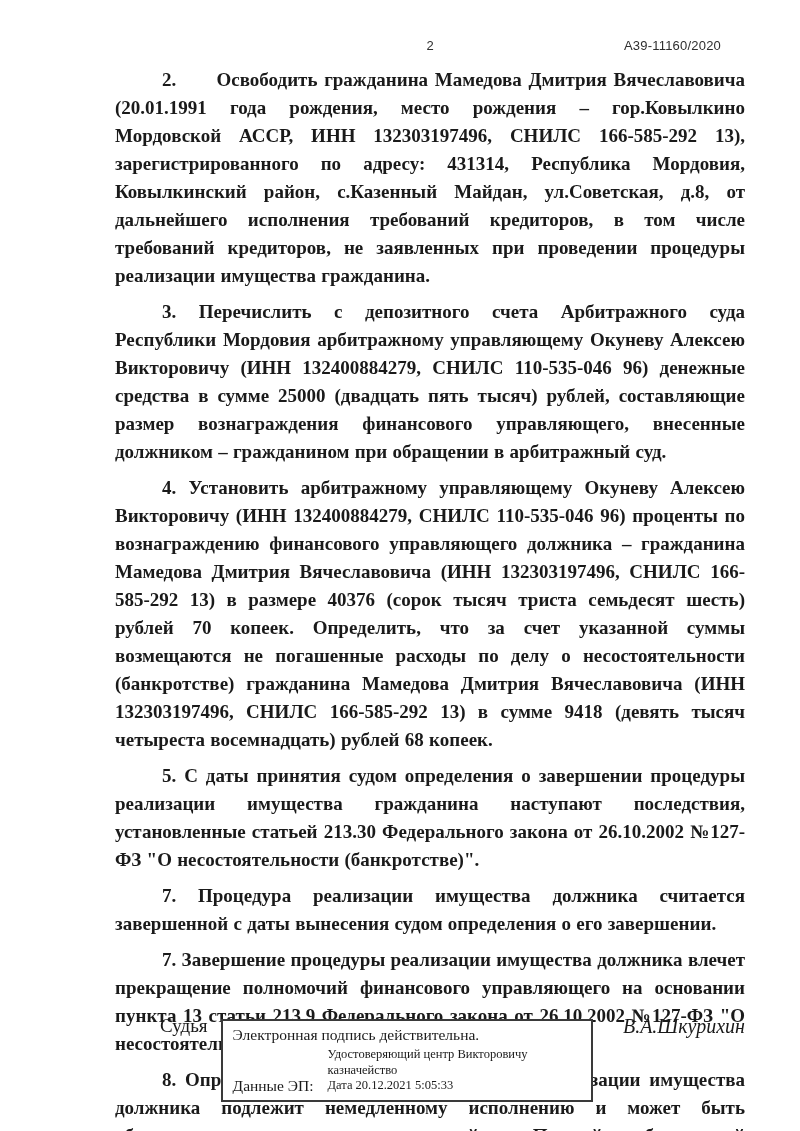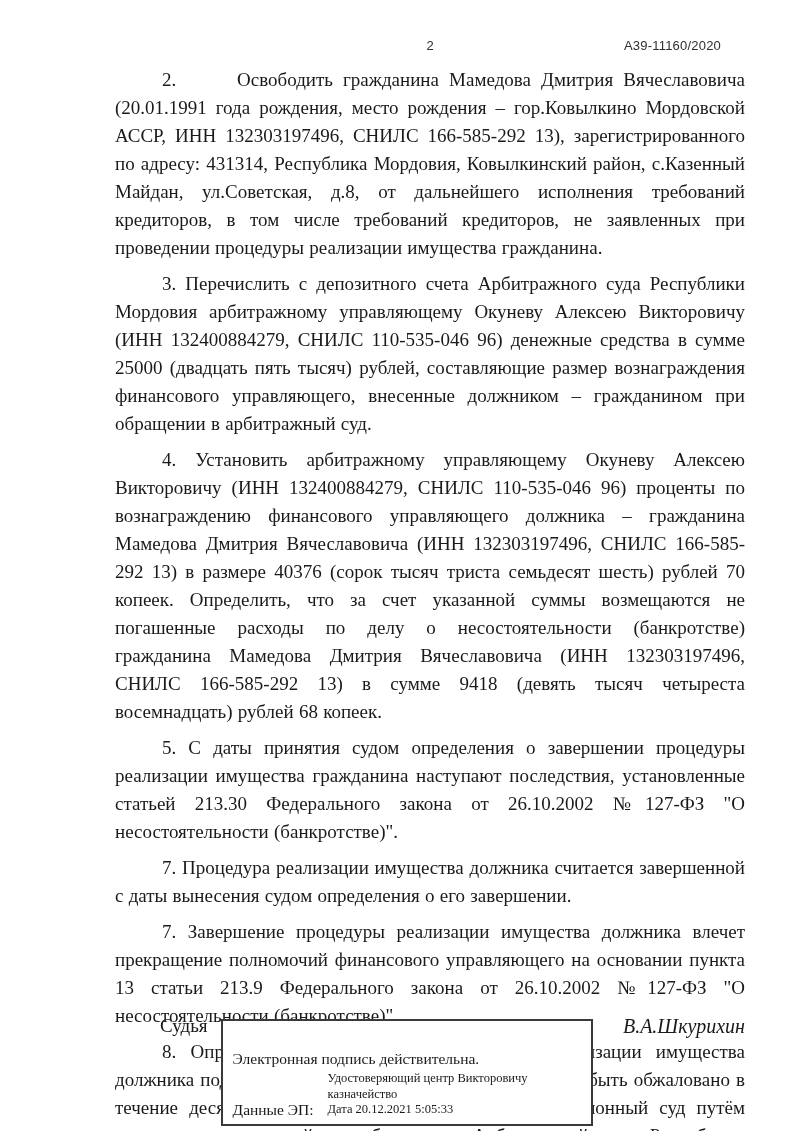--- a/index.html
+++ b/index.html
@@ -47,20 +47,21 @@
     left: 115px;
     width: 630px;
   }
   .doc-body p {
     margin: 0 0 8px 0;
     font-size: 19px;
     line-height: 28px;
     text-align: justify;
     text-indent: 47px;
     word-spacing: 0.5px;
+    font-weight: bold;
   }
   
   .signature-block {
     position: absolute;
     top: 1014px;
     left: 115px;
     width: 630px;
     display: flex;
     align-items: flex-start;
   }
@@ -75,21 +76,20 @@
     margin-top: 5px;
     width: 348px;
     border: 2px solid #3a3a3a;
     padding: 4px 10px 6px 10px;
     background: #ffffff;
   }
   .stamp-validity {
     font-size: 15.5px;
     line-height: 19px;
     margin-bottom: 3px;
-    margin-top: 24px;
   }
   .stamp-row {
     display: flex;
     align-items: flex-end;
   }
   .stamp-label {
     font-size: 15.5px;
     line-height: 17px;
     white-space: nowrap;
     margin-right: 14px;

